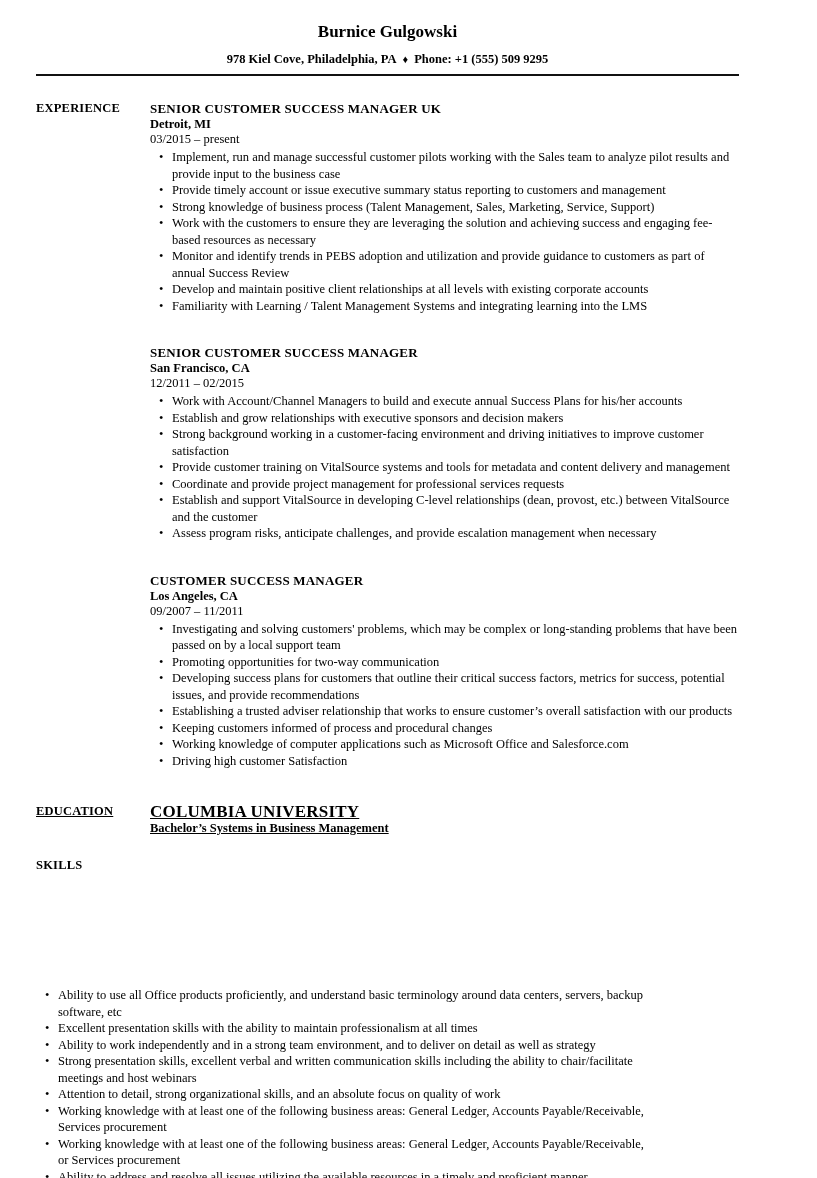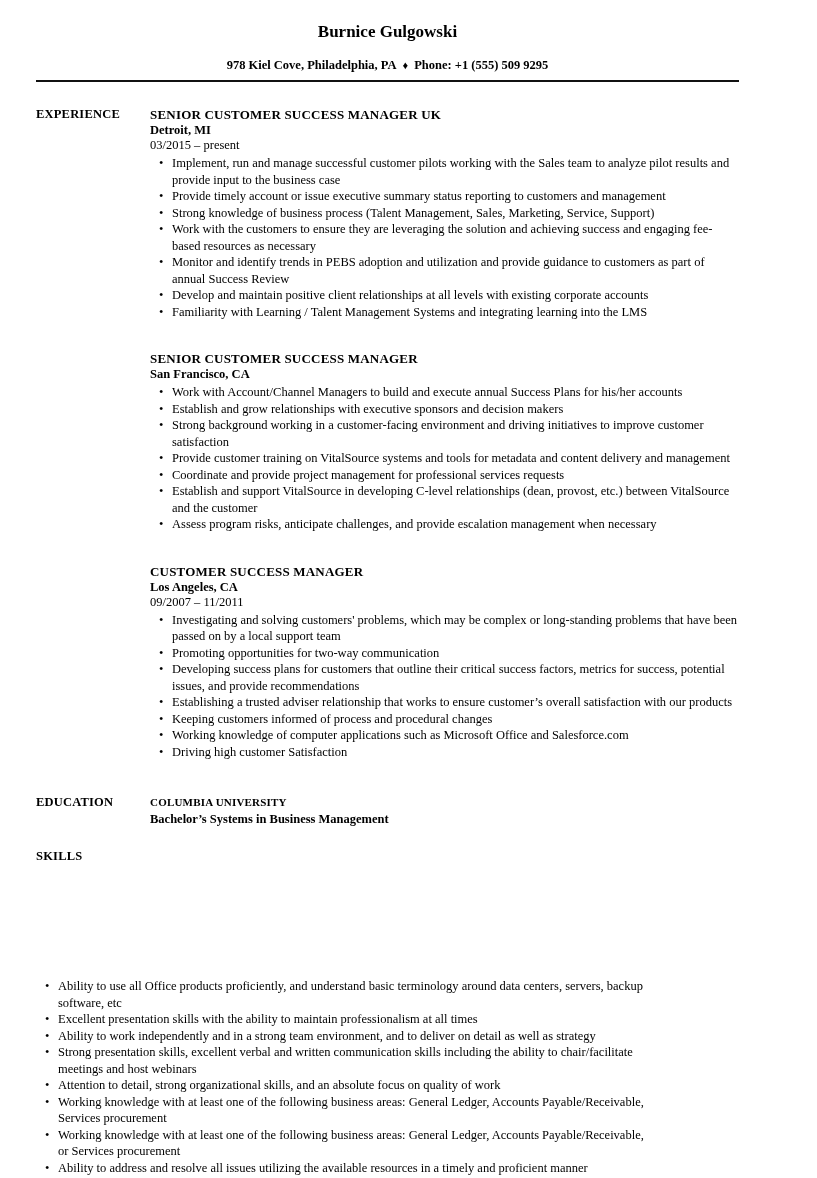--- a/index.html
+++ b/index.html
@@ -17,21 +17,21 @@
     padding: 22px 48px 20px 36px;
   }
   
   .header { text-align: center; }
   .name {
     font-size: 17px;
     line-height: 20px;
     font-weight: bold;
   }
   .contact {
-    margin-top: 16px;
+    margin-top: 10px;
     font-size: 12.5px;
     line-height: 15px;
     font-weight: bold;
   }
   .contact .diamond {
     display: inline-block;
     margin: 0 6px;
     font-size: 11px;
   }
   .rule {
@@ -44,21 +44,21 @@
   .section { display: flex; align-items: flex-start; }
   .section-label {
     flex: 0 0 114px;
     font-size: 12.5px;
     line-height: 17px;
     font-weight: bold;
     letter-spacing: 0.2px;
   }
   .section-content { flex: 1 1 auto; max-width: 612px; }
   .section.experience { margin-top: 24px; justify-content: flex-end; }
-  .section.education  { margin-top: 34px; }
+  .section.education  { margin-top: 34px; text-decoration: underline; }
   .section.skills     { margin-top: 20px; flex-direction: column; }
   
   .section.skills .section-label { line-height: 16.5px; }
   
   .job + .job { margin-top: 30px; }
   .job-title {
     font-size: 13px;
     line-height: 17px;
     font-weight: bold;
     letter-spacing: 0.2px;
@@ -84,21 +84,21 @@
     line-height: 16.5px;
   }
   ul.bullets li::before {
     content: "\2022";
     position: absolute;
     left: 9px;
     top: 0;
   }
   
   .edu-school {
-    font-size: 11px;
+    font-size: 17px;
     line-height: 17px;
     font-weight: bold;
     letter-spacing: 0.2px;
   }
   .edu-degree {
     font-size: 12.5px;
     line-height: 17px;
     font-weight: bold;
   }
 </style>
@@ -130,20 +130,21 @@
           <li>Work with the customers to ensure they are leveraging the solution and achieving success and engaging fee-based resources as necessary</li>
           <li>Monitor and identify trends in PEBS adoption and utilization and provide guidance to customers as part of annual Success Review</li>
           <li>Develop and maintain positive client relationships at all levels with existing corporate accounts</li>
           <li>Familiarity with Learning / Talent Management Systems and integrating learning into the LMS</li>
         </ul>
       </div>
 
       <div class="job">
         <div class="job-title">SENIOR CUSTOMER SUCCESS MANAGER</div>
         <div class="job-location">San Francisco, CA</div>
+        <div class="job-dates">12/2011 – 02/2015</div>
         <ul class="bullets">
           <li>Work with Account/Channel Managers to build and execute annual Success Plans for his/her accounts</li>
           <li>Establish and grow relationships with executive sponsors and decision makers</li>
           <li>Strong background working in a customer-facing environment and driving initiatives to improve customer satisfaction</li>
           <li>Provide customer training on VitalSource systems and tools for metadata and content delivery and management</li>
           <li>Coordinate and provide project management for professional services requests</li>
           <li>Establish and support VitalSource in developing C-level relationships (dean, provost, etc.) between VitalSource and the customer</li>
           <li>Assess program risks, anticipate challenges, and provide escalation management when necessary</li>
         </ul>
       </div>

